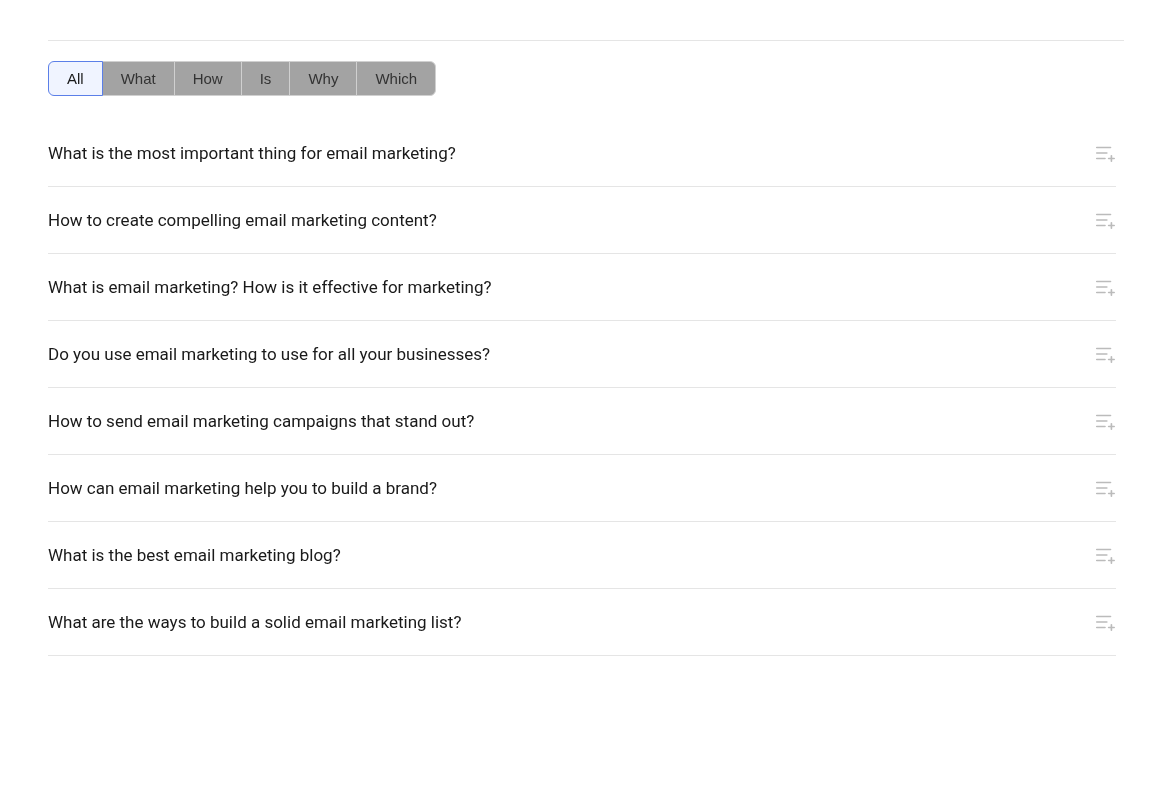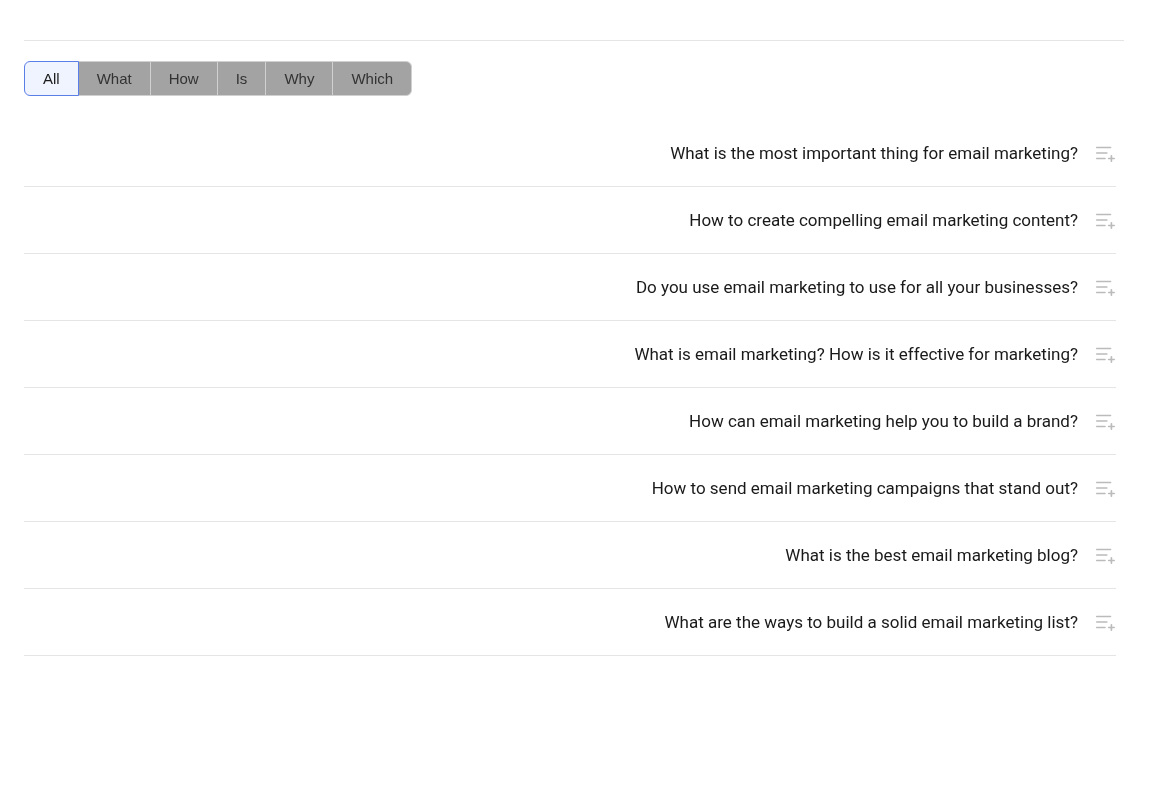--- a/index.html
+++ b/index.html
@@ -12,20 +12,21 @@
       font-family: -apple-system, BlinkMacSystemFont, 'Segoe UI', Roboto, sans-serif;
       background: #fff;
       width: 1152px;
       min-height: 802px;
       color: #1a1a1a;
     }
 
     .container {
       padding: 24px 28px 6px 24px;
       max-width: 1152px;
+      margin-left: 24px;
     }
 
     .header {
       display: flex;
       align-items: baseline;
       gap: 8px;
       padding-bottom: 16px;
       border-bottom: 1px solid #e5e5e5;
       margin-bottom: 20px;
     }
@@ -95,21 +96,20 @@
       border-radius: 5px;
     }
 
     .question-item {
       display: flex;
       align-items: center;
       justify-content: space-between;
       padding: 22px 0;
       border-bottom: 1px solid #e5e5e5;
       cursor: pointer;
-      text-align: right;
     }
 
     .question-text {
       font-size: 17px;
       color: #1a1a1a;
       flex: 1;
     }
 
     .add-icon {
       color: #bbb;
@@ -168,57 +168,57 @@
           <svg viewBox="0 0 24 24" xmlns="http://www.w3.org/2000/svg">
       <line x1="3" y1="6" x2="18" y2="6" stroke="#bbb" stroke-width="1.8" stroke-linecap="round"></line>
       <line x1="3" y1="12" x2="14" y2="12" stroke="#bbb" stroke-width="1.8" stroke-linecap="round"></line>
       <line x1="3" y1="18" x2="12" y2="18" stroke="#bbb" stroke-width="1.8" stroke-linecap="round"></line>
       <line x1="19" y1="15" x2="19" y2="21" stroke="#bbb" stroke-width="1.8" stroke-linecap="round"></line>
       <line x1="16" y1="18" x2="22" y2="18" stroke="#bbb" stroke-width="1.8" stroke-linecap="round"></line>
     </svg>
         </span>
       </div>
       <div class="question-item">
+        <span class="question-text">What is email marketing? How is it effective for marketing?</span>
+        <span class="add-icon">
+          <svg viewBox="0 0 24 24" xmlns="http://www.w3.org/2000/svg">
+      <line x1="3" y1="6" x2="18" y2="6" stroke="#bbb" stroke-width="1.8" stroke-linecap="round"></line>
+      <line x1="3" y1="12" x2="14" y2="12" stroke="#bbb" stroke-width="1.8" stroke-linecap="round"></line>
+      <line x1="3" y1="18" x2="12" y2="18" stroke="#bbb" stroke-width="1.8" stroke-linecap="round"></line>
+      <line x1="19" y1="15" x2="19" y2="21" stroke="#bbb" stroke-width="1.8" stroke-linecap="round"></line>
+      <line x1="16" y1="18" x2="22" y2="18" stroke="#bbb" stroke-width="1.8" stroke-linecap="round"></line>
+    </svg>
+        </span>
+      </div>
+      <div class="question-item">
         <span class="question-text">Do you use email marketing to use for all your businesses?</span>
         <span class="add-icon">
           <svg viewBox="0 0 24 24" xmlns="http://www.w3.org/2000/svg">
       <line x1="3" y1="6" x2="18" y2="6" stroke="#bbb" stroke-width="1.8" stroke-linecap="round"></line>
       <line x1="3" y1="12" x2="14" y2="12" stroke="#bbb" stroke-width="1.8" stroke-linecap="round"></line>
       <line x1="3" y1="18" x2="12" y2="18" stroke="#bbb" stroke-width="1.8" stroke-linecap="round"></line>
       <line x1="19" y1="15" x2="19" y2="21" stroke="#bbb" stroke-width="1.8" stroke-linecap="round"></line>
       <line x1="16" y1="18" x2="22" y2="18" stroke="#bbb" stroke-width="1.8" stroke-linecap="round"></line>
     </svg>
         </span>
       </div>
       <div class="question-item">
-        <span class="question-text">What is email marketing? How is it effective for marketing?</span>
+        <span class="question-text">How to send email marketing campaigns that stand out?</span>
         <span class="add-icon">
           <svg viewBox="0 0 24 24" xmlns="http://www.w3.org/2000/svg">
       <line x1="3" y1="6" x2="18" y2="6" stroke="#bbb" stroke-width="1.8" stroke-linecap="round"></line>
       <line x1="3" y1="12" x2="14" y2="12" stroke="#bbb" stroke-width="1.8" stroke-linecap="round"></line>
       <line x1="3" y1="18" x2="12" y2="18" stroke="#bbb" stroke-width="1.8" stroke-linecap="round"></line>
       <line x1="19" y1="15" x2="19" y2="21" stroke="#bbb" stroke-width="1.8" stroke-linecap="round"></line>
       <line x1="16" y1="18" x2="22" y2="18" stroke="#bbb" stroke-width="1.8" stroke-linecap="round"></line>
     </svg>
         </span>
       </div>
       <div class="question-item">
         <span class="question-text">How can email marketing help you to build a brand?</span>
-        <span class="add-icon">
-          <svg viewBox="0 0 24 24" xmlns="http://www.w3.org/2000/svg">
-      <line x1="3" y1="6" x2="18" y2="6" stroke="#bbb" stroke-width="1.8" stroke-linecap="round"></line>
-      <line x1="3" y1="12" x2="14" y2="12" stroke="#bbb" stroke-width="1.8" stroke-linecap="round"></line>
-      <line x1="3" y1="18" x2="12" y2="18" stroke="#bbb" stroke-width="1.8" stroke-linecap="round"></line>
-      <line x1="19" y1="15" x2="19" y2="21" stroke="#bbb" stroke-width="1.8" stroke-linecap="round"></line>
-      <line x1="16" y1="18" x2="22" y2="18" stroke="#bbb" stroke-width="1.8" stroke-linecap="round"></line>
-    </svg>
-        </span>
-      </div>
-      <div class="question-item">
-        <span class="question-text">How to send email marketing campaigns that stand out?</span>
         <span class="add-icon">
           <svg viewBox="0 0 24 24" xmlns="http://www.w3.org/2000/svg">
       <line x1="3" y1="6" x2="18" y2="6" stroke="#bbb" stroke-width="1.8" stroke-linecap="round"></line>
       <line x1="3" y1="12" x2="14" y2="12" stroke="#bbb" stroke-width="1.8" stroke-linecap="round"></line>
       <line x1="3" y1="18" x2="12" y2="18" stroke="#bbb" stroke-width="1.8" stroke-linecap="round"></line>
       <line x1="19" y1="15" x2="19" y2="21" stroke="#bbb" stroke-width="1.8" stroke-linecap="round"></line>
       <line x1="16" y1="18" x2="22" y2="18" stroke="#bbb" stroke-width="1.8" stroke-linecap="round"></line>
     </svg>
         </span>
       </div>

